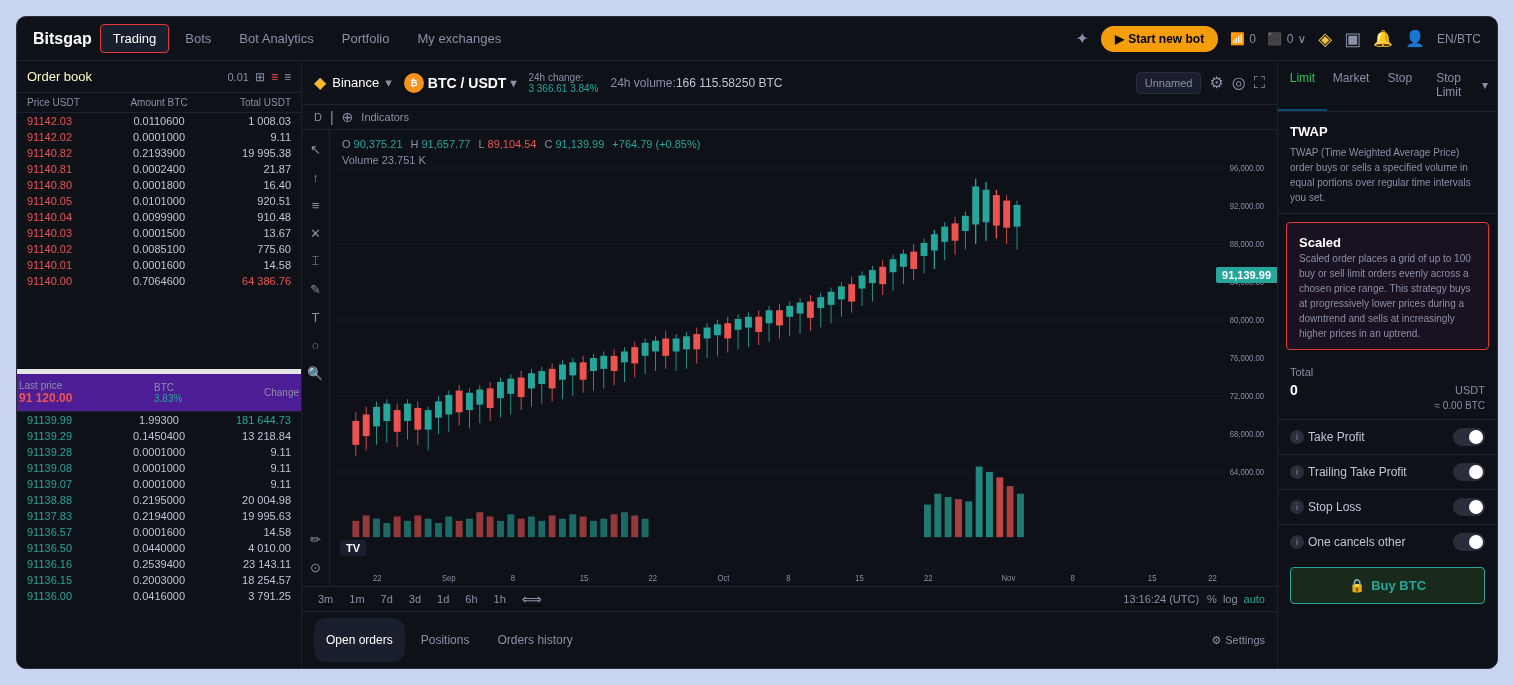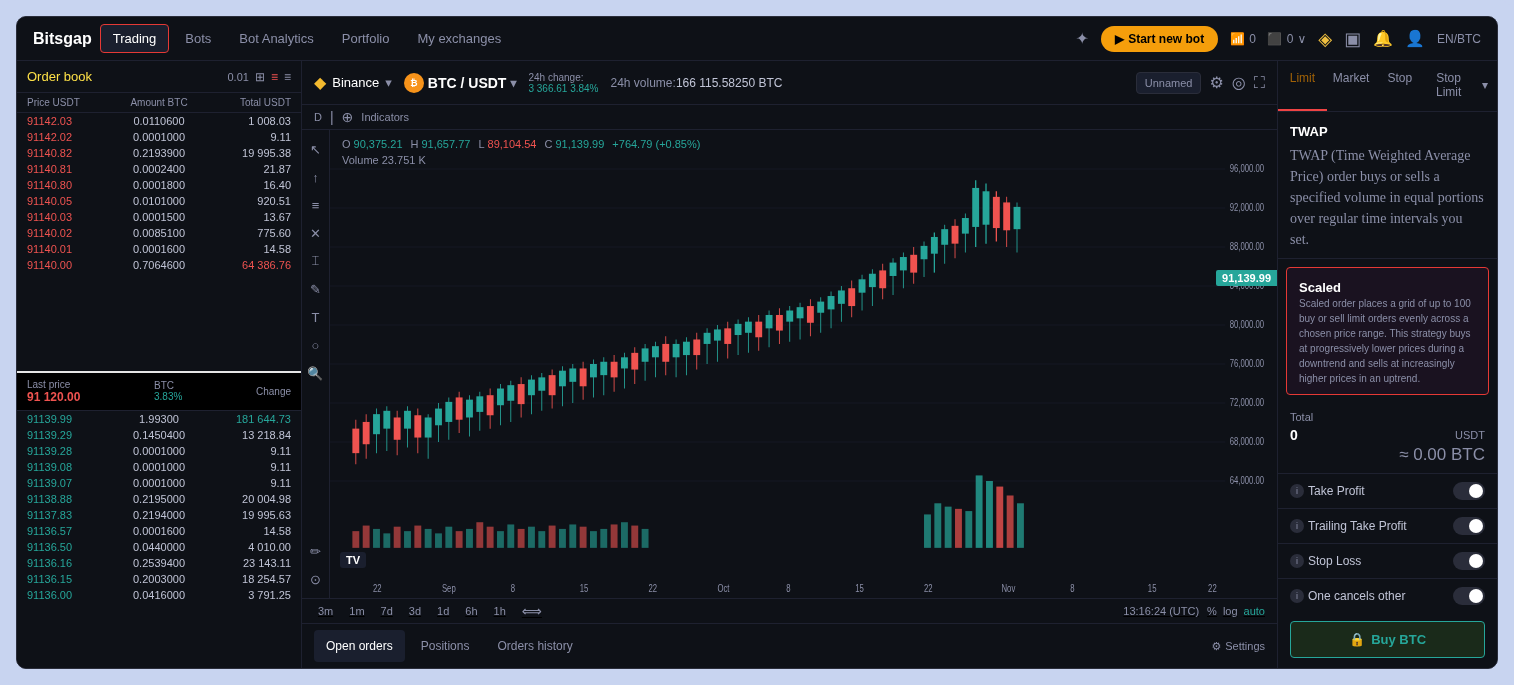--- a/index.html
+++ b/index.html
@@ -110,21 +110,21 @@
       flex-shrink: 0;
     }
     .ob-header {
       display: flex;
       align-items: center;
       justify-content: space-between;
       padding: 8px 10px;
       border-bottom: 1px solid #1e2130;
     }
     .ob-title {
-      color: #fde047;
+      color: #fef9c3;
       font-size: 13px;
     }
     .ob-controls {
       display: flex;
       align-items: center;
       gap: 6px;
     }
     .ob-val {
       color: #8b8fa8;
       font-size: 11px;
@@ -153,23 +153,23 @@
     .ob-row .price { color: #ef5350; }
     .ob-row .price.green { color: #26a69a; }
     .ob-row .amount { color: #c0c4d6; text-align: center; }
     .ob-row .total { color: #c0c4d6; text-align: right; }
     .ob-row .total.highlight { color: #26a69a; }
     .ob-row .total.red-hl { color: #ef5350; }
     .last-price-row {
       display: flex;
       justify-content: space-between;
       align-items: center;
-      padding: 6px 10px;
-      background: #000000;
-      border-top: 2px solid #e5e5e5;
+      padding: 6px 2px;
+      background: #4c1d95;
+      border-top: 5px solid #e5e5e5;
       border-bottom: 1px solid #1e2130;
     }
     .lp-label { color: #8b8fa8; font-size: 10px; }
     .lp-btc { color: #8b8fa8; font-size: 10px; }
     .lp-change { color: #26a69a; font-size: 10px; }
     .lp-value { color: #ef5350; font-size: 12px; font-weight: 600; }
     
     .chart-area {
       flex: 1;
       display: flex;
@@ -343,22 +343,22 @@
     .orders-bar {
       display: flex;
       align-items: center;
       padding: 6px 12px;
       border-top: 1px solid #1e2130;
       gap: 4px;
       flex-shrink: 0;
       background: #0e1117;
     }
     .orders-tab {
-      padding: 9px 12px;
-      border-radius: 4px;
+      padding: 15px 12px;
+      border-radius: 12px;
       font-size: 12px;
       color: #8b8fa8;
       cursor: pointer;
     }
     .orders-tab.active {
       background: #1a1f2e;
       color: #fff;
     }
     .settings-btn {
       margin-left: auto;
@@ -386,22 +386,22 @@
     .ot-tab {
       flex: 1;
       text-align: center;
       padding: 10px 4px;
       font-size: 12px;
       color: #8b8fa8;
       cursor: pointer;
       border-bottom: 2px solid transparent;
     }
     .ot-tab.active {
-      color: #a16207;
-      border-bottom: 2px solid #ef4444;
+      color: #22c55e;
+      border-bottom: 2px solid #0c4a6e;
     }
     .ot-dropdown {
       width: 24px;
       display: flex;
       align-items: center;
       justify-content: center;
       color: #8b8fa8;
       font-size: 12px;
       cursor: pointer;
       border-bottom: 2px solid transparent;
@@ -411,23 +411,22 @@
       border-bottom: 1px solid #1e2130;
     }
     .twap-title {
       color: #fff;
       font-size: 13px;
       font-weight: 600;
       margin-bottom: 6px;
     }
     .twap-desc {
       color: #8b8fa8;
-      font-size: 14px;
+      font-size: 10px;
       line-height: 1.5;
-      font-family: Liberation Serif, serif;
     }
     .scaled-section {
       padding: 12px 12px 8px;
       border: 1px solid #e53935;
       margin: 8px;
       border-radius: 4px;
       background: #1a1220;
     }
     .scaled-title {
       color: #fff;
@@ -474,21 +473,21 @@
       color: #fff;
       font-size: 14px;
       font-weight: 600;
     }
     .total-currency {
       color: #8b8fa8;
       font-size: 11px;
     }
     .total-btc {
       color: #8b8fa8;
-      font-size: 17px;
+      font-size: 10px;
       text-align: right;
       margin-top: 2px;
     }
     .toggle-row {
       display: flex;
       align-items: center;
       justify-content: space-between;
       padding: 8px 12px;
       border-top: 1px solid #1e2130;
     }
@@ -667,20 +666,25 @@
             </div>
           <div class="ob-row">
               <span class="price">91140.80</span>
               <span class="amount">0.0001800</span>
               <span class="total">16.40</span>
             </div>
           <div class="ob-row">
               <span class="price">91140.05</span>
               <span class="amount">0.0101000</span>
               <span class="total">920.51</span>
+            </div>
+          <div class="ob-row">
+              <span class="price">91140.04</span>
+              <span class="amount">0.0099900</span>
+              <span class="total">910.48</span>
             </div>
           <div class="ob-row">
               <span class="price">91140.03</span>
               <span class="amount">0.0001500</span>
               <span class="total">13.67</span>
             </div>
           <div class="ob-row">
               <span class="price">91140.02</span>
               <span class="amount">0.0085100</span>
               <span class="total">775.60</span>

